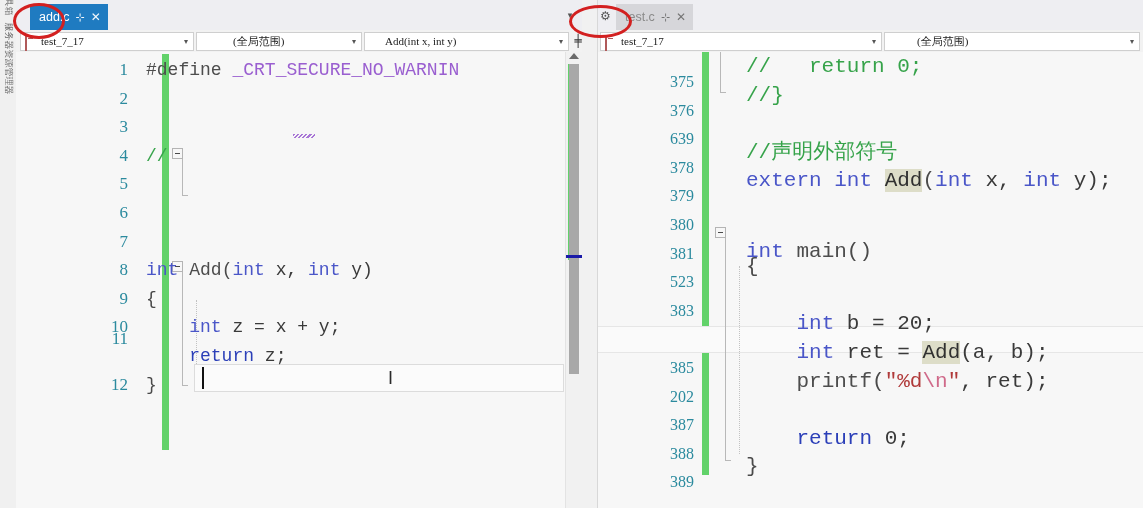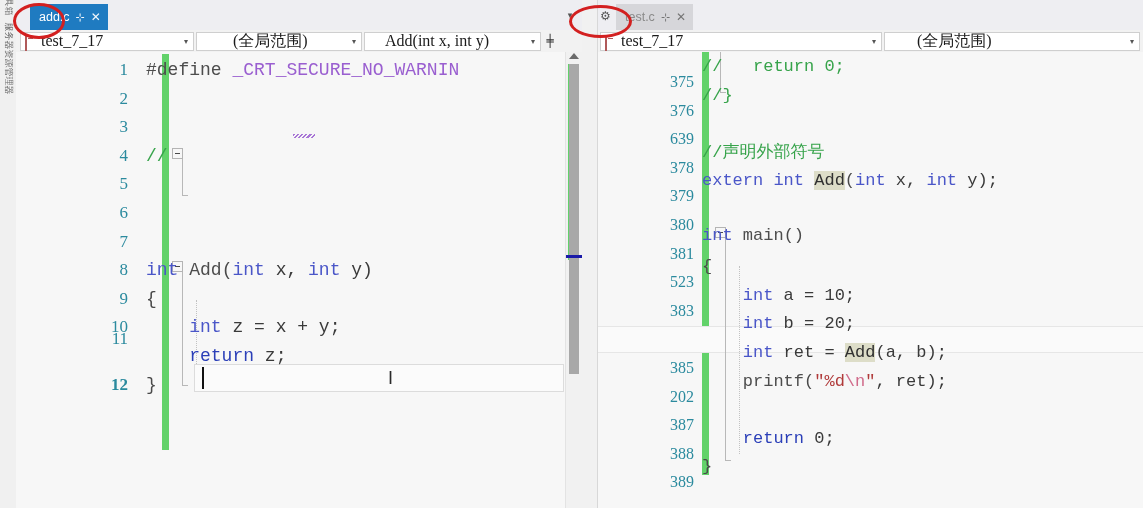--- a/index.html
+++ b/index.html
@@ -81,21 +81,21 @@
     font-size:12px;color:#1a1a1a;
     box-sizing:border-box;
     padding-left:4px;
   }
   .dd .dd-ico{
     width:12px;height:12px;margin-right:4px;flex:0 0 auto;
     display:inline-block;position:relative;
   }
   .dd .dd-text{
     flex:1 1 auto;white-space:nowrap;overflow:hidden;
-    font-family:"Liberation Serif", serif;font-size:16px;
+    font-family:"Liberation Serif", serif;font-size:11px;
   }
   .dd .dd-arrow{
     flex:0 0 auto;width:14px;text-align:center;color:#555;font-size:8px;
   }
   
   .proj-ico{
     width:11px;height:10px;border:1px solid #b05a5a;background:#f2dede;
     position:relative;top:1px;
   }
   .proj-ico:after{
@@ -146,21 +146,21 @@
   }
   .pane-left .codearea{left:130px;}
   .pane-right .codearea{left:104px;}
 
   .code-line{
     position:absolute;left:0;right:0;height:28px;
     white-space:pre;
     font-family:"Liberation Mono","DejaVu Sans Mono",monospace;
     font-size:18px;line-height:28px;color:#303030;
   }
-  .pane-right .code-line{font-size:17px;}
+  .pane-right .code-line{font-size:21px;margin-left:44px;}
 
   
   .kw{color:#4a56c8;}
   .kw2{color:#2b3fb8;}
   .cmt{color:#36a34a;}
   .macro{color:#9a5fd0;}
   .str{color:#b03a3a;}
   .esc{color:#d06a8a;}
   .fn{color:#4d4d4d;}
   .id{color:#3a3a3a;}
@@ -266,21 +266,21 @@
     <div class="navbar">
       <div class="dd" style="width:174px;margin-left:4px;">
         <span class="dd-ico"><span class="proj-ico"></span></span>
         <span class="dd-text">test_7_17</span>
         <span class="dd-arrow">▾</span>
       </div>
       <div class="dd" style="width:166px;">
         <span class="dd-text" style="padding-left:32px;">(全局范围)</span>
         <span class="dd-arrow">▾</span>
       </div>
-      <div class="dd" style="width:177px;">
+      <div class="dd" style="width:205px;">
         <span class="dd-ico"><span class="meth-ico"></span></span>
         <span class="dd-text">Add(int x, int y)</span>
         <span class="dd-arrow">▾</span>
       </div>
       <span class="split-ico">╪</span>
     </div>
 
     <div class="editor">
       <div class="editor-inner">
         <div class="gutter" id="lgut">
@@ -288,21 +288,21 @@
             <div class="lineno" style="top: 37.6px;">2</div>
             <div class="lineno" style="top: 66.2px;">3</div>
             <div class="lineno" style="top: 94.8px;">4</div>
             <div class="lineno" style="top: 123.4px;">5</div>
             <div class="lineno" style="top: 152px;">6</div>
             <div class="lineno" style="top: 180.6px;">7</div>
             <div class="lineno" style="top: 209.2px;">8</div>
             <div class="lineno" style="top: 237.8px;">9</div>
             <div class="lineno" style="top: 266.4px;">10</div>
             <div class="lineno" style="top: 278px; text-align: right;">11</div>
-            <div class="lineno" style="top: 323.6px; font-weight: bold;">12</div>
+            <div class="lineno" style="top: 323.6px;">12</div>
           </div>
         <div class="changebar"></div>
 
         <div class="fold" style="left:156px;top:96px;"></div>
         <div class="vguide" style="left:166px;top:107px;height:36px;"></div>
         <div class="vguide-foot" style="left:166px;top:143px;"></div>
 
         <div class="fold" style="left:156px;top:209px;"></div>
         <div class="vguide" style="left:166px;top:220px;height:113px;"></div>
         <div class="vguide-foot" style="left:166px;top:333px;"></div>
@@ -396,23 +396,22 @@
         <div class="vguide-foot" style="left:127px;top:408px;"></div>
         <div class="vguide dotted" style="left:141px;top:214px;height:188px;"></div>
 
         <div class="codearea" id="rcode">
             <div class="code-line" style="top: 1px;"><span class="cmt">//   return 0;</span></div>
             <div class="code-line" style="top: 29.6px;"><span class="cmt">//}</span></div>
             <div class="code-line" style="top: 58.2px;">&nbsp;</div>
             <div class="code-line" style="top: 86.8px;"><span class="cmt">//声明外部符号</span></div>
             <div class="code-line" style="top: 115.4px;"><span class="kw">extern</span><span class="id"> </span><span class="kw">int</span><span class="id"> </span><span class="hl">Add</span><span class="punct">(</span><span class="kw">int</span><span class="id"> x, </span><span class="kw">int</span><span class="id"> y);</span></div>
             <div class="code-line" style="top: 144px;">&nbsp;</div>
-            <div class="code-line" style="top: 170px;"><span class="kw">int</span><span class="id"> </span><span class="fn">main</span><span class="punct">()</span></div>
+            <div class="code-line" style="top: 186px;"><span class="kw">int</span><span class="id"> </span><span class="fn">main</span><span class="punct">()</span></div>
             <div class="code-line" style="top: 201.2px;"><span class="punct">{</span></div>
-            <div class="code-line" style="top: 229.8px;"><span class="id">    </span><span class="kw">int</span><span class="id"> a = </span><span class="id">10</span><span class="id">;</span></div>
             <div class="code-line" style="top: 258.4px;"><span class="id">    </span><span class="kw">int</span><span class="id"> b = </span><span class="id">20</span><span class="id">;</span></div>
             <div class="code-line" style="top: 287px;"><span class="id">    </span><span class="kw">int</span><span class="id"> ret = </span><span class="hl">Add</span><span class="id">(a, b);</span></div>
             <div class="code-line" style="top: 315.6px;"><span class="id">    </span><span class="fn">printf</span><span class="punct">(</span><span class="str">"%d</span><span class="esc">\n</span><span class="str">"</span><span class="id">, ret);</span></div>
             <div class="code-line" style="top: 344.2px;">&nbsp;</div>
             <div class="code-line" style="top: 372.8px;"><span class="id">    </span><span class="kw2">return</span><span class="id"> </span><span class="id">0</span><span class="id">;</span></div>
             <div class="code-line" style="top: 401.4px;"><span class="punct">}</span></div>
           </div>
       </div>
     </div>
   </div>

